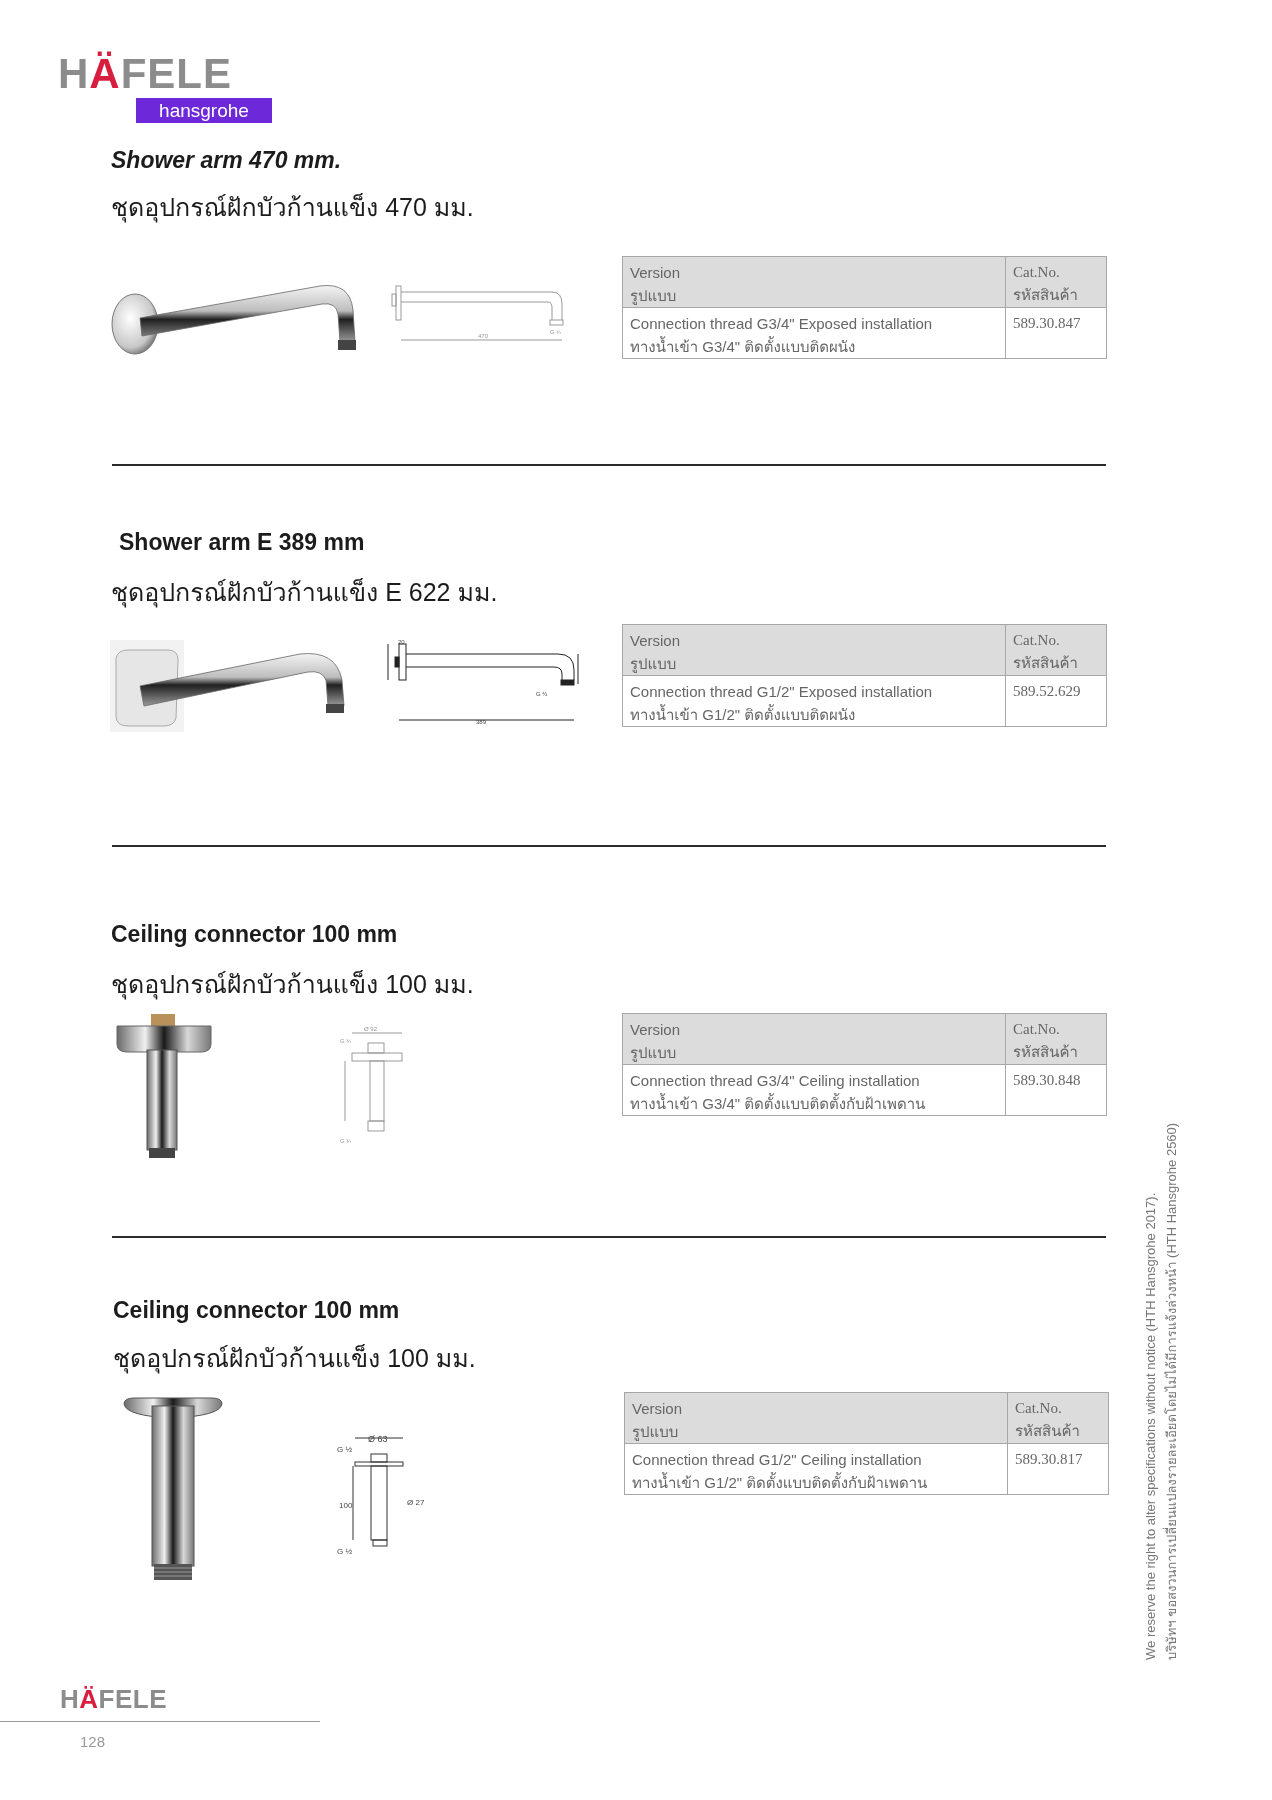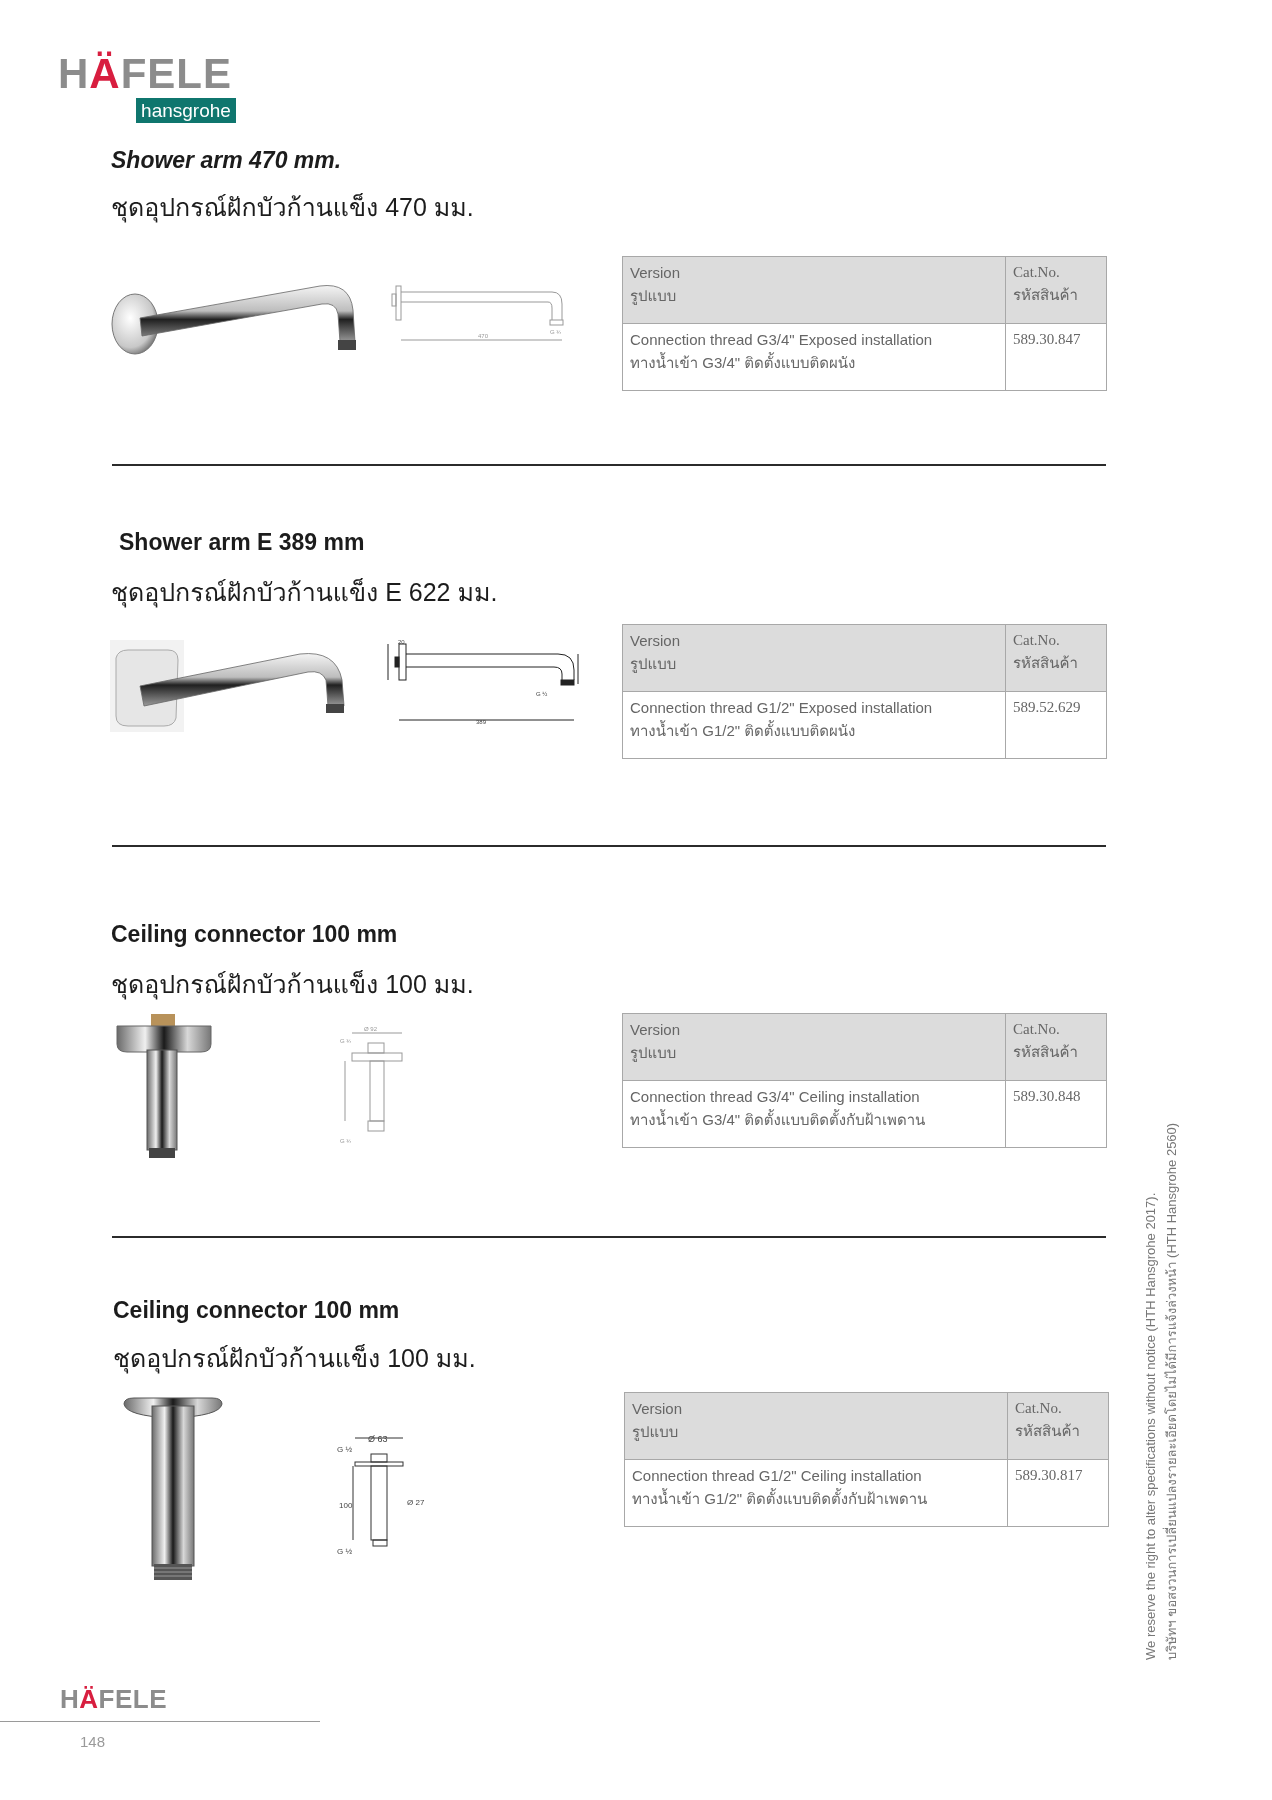--- a/index.html
+++ b/index.html
@@ -5,33 +5,33 @@
   html, body { margin:0; padding:0; }
   body { width:1272px; height:1800px; position:relative; background:#ffffff; overflow:hidden;
          font-family:"Liberation Sans", sans-serif; color:#222; }
   .abs { position:absolute; }
 
   
   .logo { left:58px; top:54px; width:196px; }
   .logo-word { font-family:"Liberation Sans", sans-serif; font-weight:bold; font-size:42px; letter-spacing:1px;
                color:#8c8c8c; line-height:40px; height:40px; white-space:nowrap; }
   .logo-word .a { color:#d81e3f; }
-  .logo-sub { margin-left:78px; margin-top:4px; width:100px; height:25px; background:#0f766e; color:#fff;
+  .logo-sub { margin-left:78px; margin-top:4px; width:136px; height:25px; background:#6d28d9; color:#fff;
               font-size:19px; line-height:25px; text-align:center; }
 
   
   .title-en { font-weight:bold; font-size:23px; color:#1c1c1c; white-space:nowrap; }
   .title-th { font-size:25px; color:#1c1c1c; white-space:nowrap; }
 
   
   .rule { left:112px; width:994px; height:2px; background:#2b2b2b; }
 
   
   .spec { border-collapse:collapse; font-size:15px; color:#666; }
-  .spec td { border:1px solid #a8a8a8; vertical-align:top; padding:4px 7px 16px 7px; line-height:23px; }
+  .spec td { border:1px solid #a8a8a8; vertical-align:top; padding:4px 7px 0 7px; line-height:23px; }
   .spec .hdr td { background:#dcdcdc; }
   .spec .c1 { width:368px; }
   .spec .c2 { width:86px;font-family:Liberation Serif, serif; }
 
   
   .photo, .drawing { overflow:visible; }
 
   
   .sidenote { left:1140px; top:1660px; width:540px; transform-origin:0 0; transform:rotate(-90deg);
               font-size:13px; color:#777; line-height:21px; white-space:nowrap; }
@@ -274,13 +274,13 @@
 </tbody>
   </table>
 
 <div class="abs sidenote">
   <div>We reserve the right to alter specifications without notice (HTH Hansgrohe 2017).</div>
   <div>บริษัทฯ ขอสงวนการเปลี่ยนแปลงรายละเอียดโดยไม่ได้มีการแจ้งล่วงหน้า (HTH Hansgrohe 2560)</div>
 </div>
 
 <div class="abs foot-logo"><span>H</span><span class="a">Ä</span><span>FELE</span></div>
 <div class="abs foot-line"></div>
-<div class="abs page-no">148</div>
+<div class="abs page-no">128</div>
 
 </body></html>

